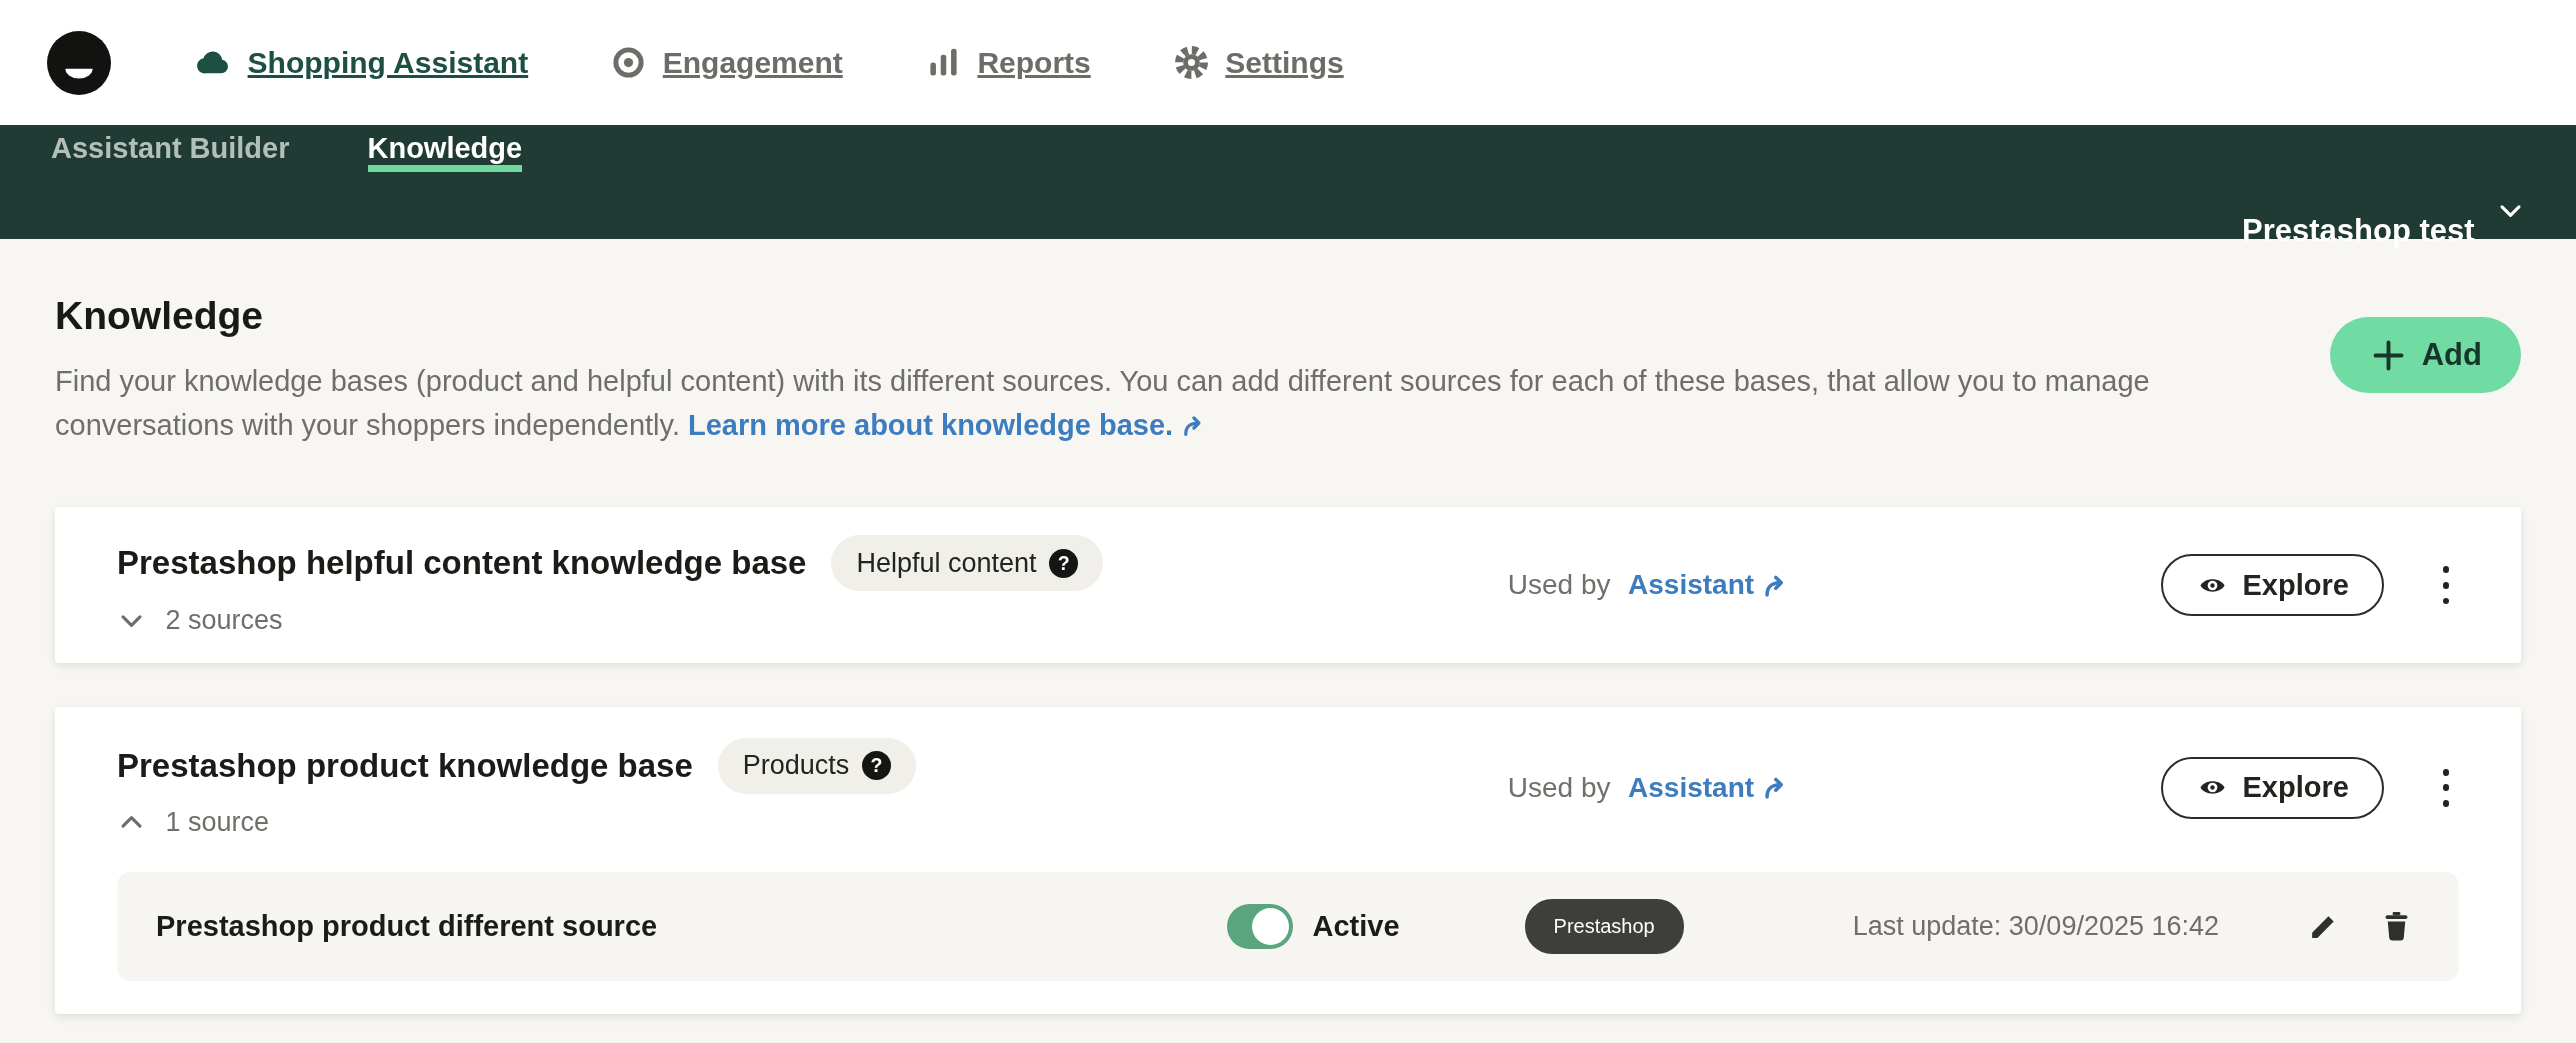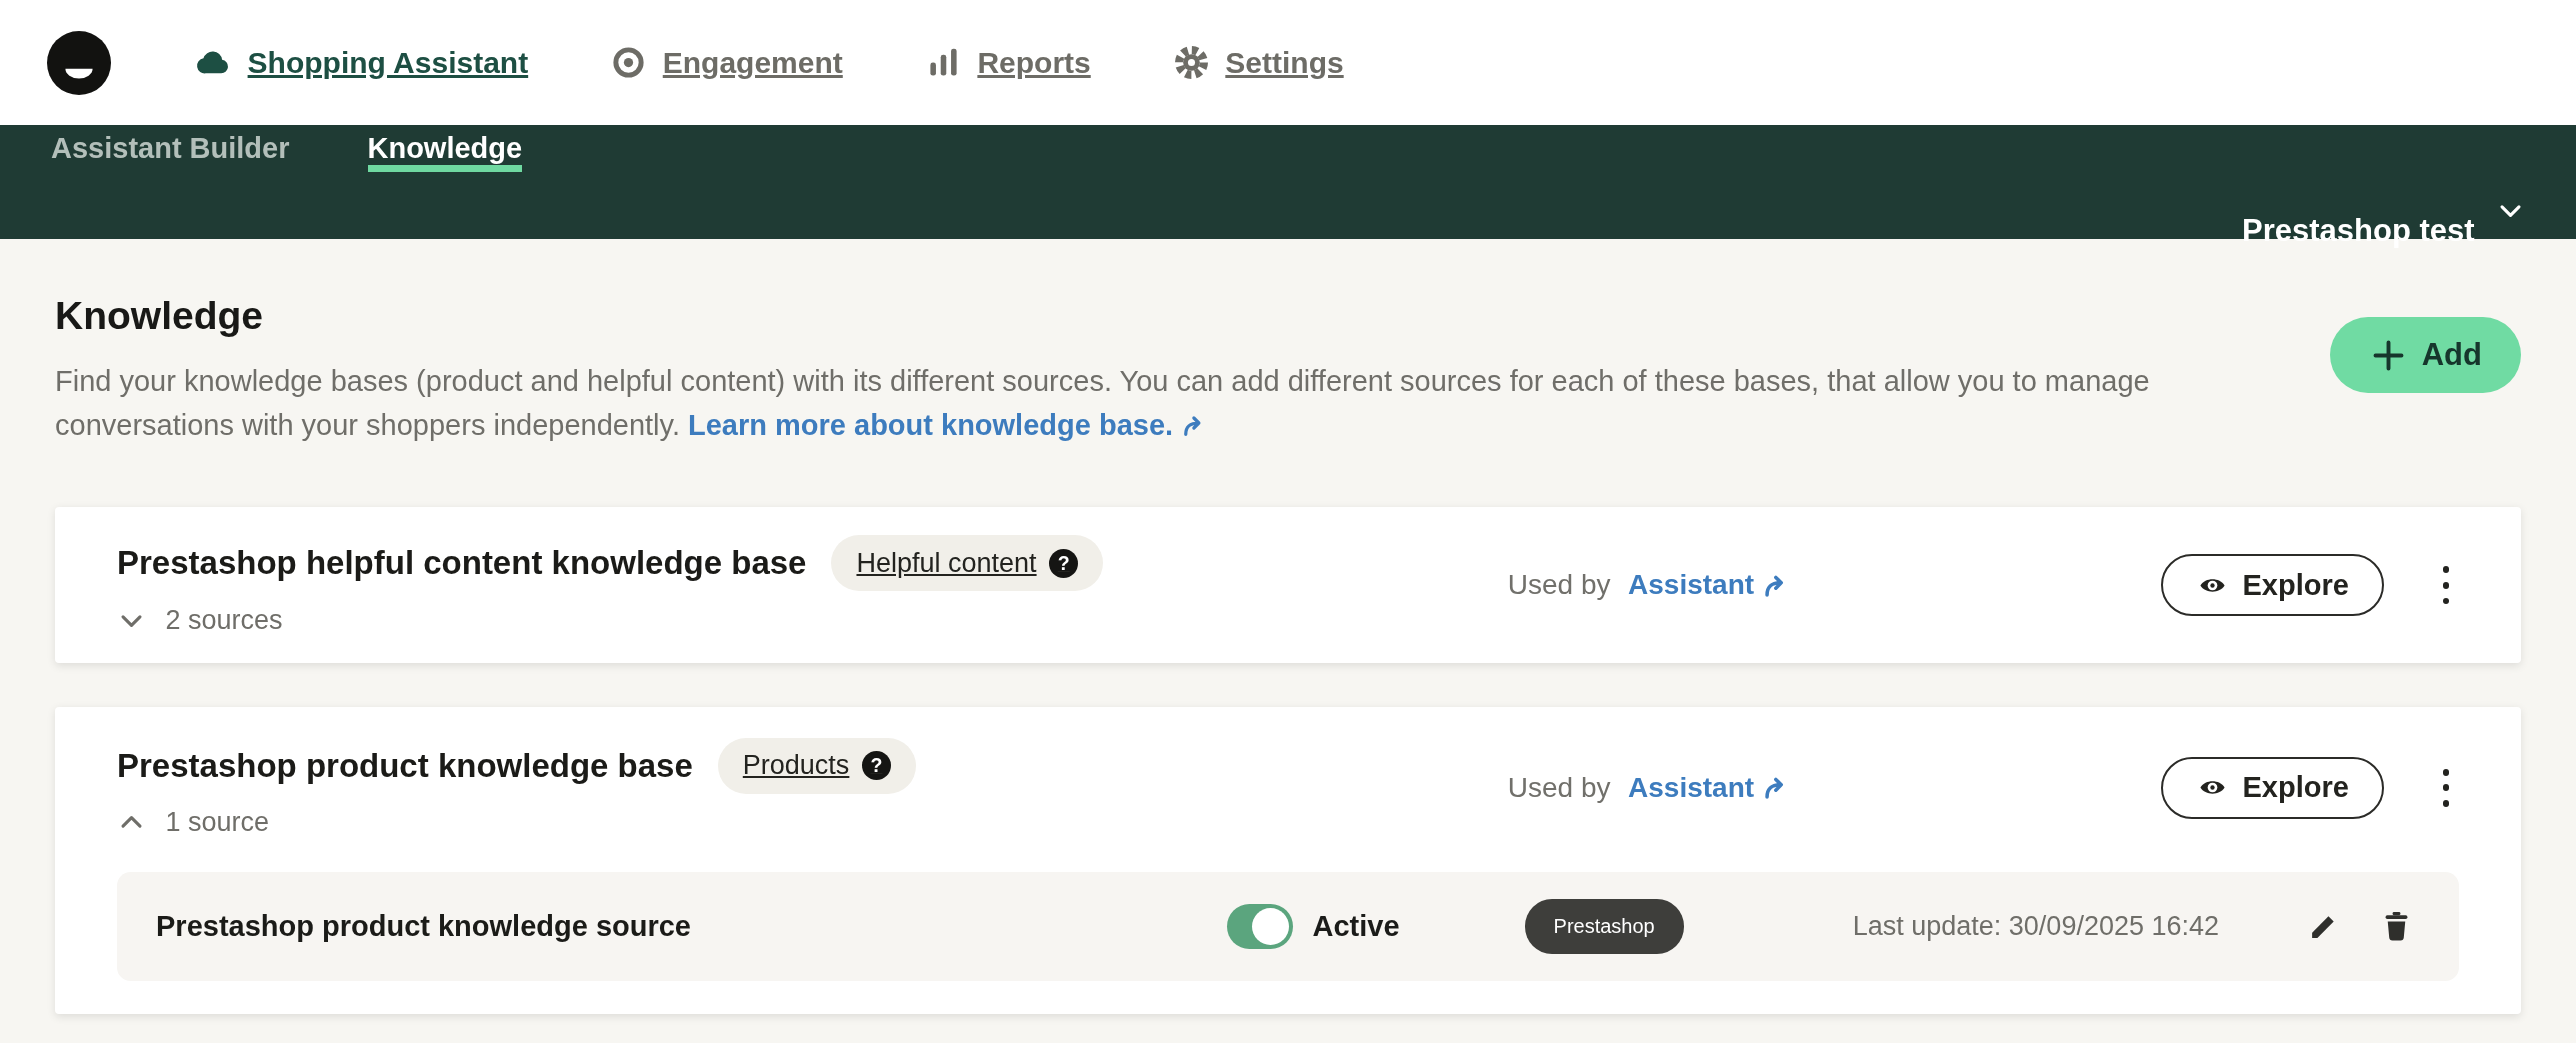--- a/index.html
+++ b/index.html
@@ -65,21 +65,21 @@
   }
   .card-header {
     display:flex; align-items:center; height:156px; padding:0 62px;
   }
   .card-left { display:flex; flex-direction:column; gap:13.6px; }
   .card-title-row { display:flex; align-items:center; gap:25px; }
   .card-title { font-size:33px; font-weight:700; color:#1b1b18; }
   .badge {
     height:56px; background:#f1efe9; border-radius:28px;
     display:flex; align-items:center; gap:12.7px; padding:0 25px;
-    font-size:27px; color:#23231f;text-decoration:underline;
+    font-size:27px; color:#23231f;
   }
   .q-circle {
     width:29px; height:29px; border-radius:50%; background:#151513; color:#fff;
     font-size:19.5px; font-weight:700; display:inline-flex; align-items:center; justify-content:center;
   }
   .sources-toggle { display:flex; align-items:center; gap:19.5px; cursor:pointer; }
   .sources-toggle .s-lbl { font-size:27px; color:#6f6e69; }
   .card-right { display:flex; align-items:center; margin-left:auto; }
   .used-by { display:flex; align-items:center; gap:17.5px; font-size:28px; }
   .used-by .u-lbl { color:#71706b; }
@@ -273,21 +273,21 @@
           </button>
           <div class="kebab">
               <i></i>
               <i></i>
               <i></i>
             </div>
         </div>
       </div>
 
       <div class="source-row">
-        <span class="source-name">Prestashop product knowledge source</span>
+        <span class="source-name">Prestashop product different source</span>
         <div class="toggle-group">
           <div class="toggle">
               <span class="knob"></span>
             </div>
           <span class="t-lbl">Active</span>
         </div>
         <span class="provider-chip">Prestashop</span>
         <span class="last-update">Last update: 30/09/2025 16:42</span>
         <div class="row-actions">
           <button class="icon-btn">

